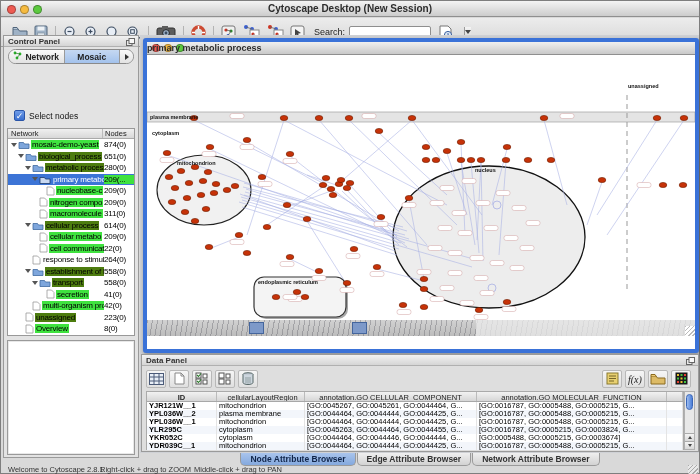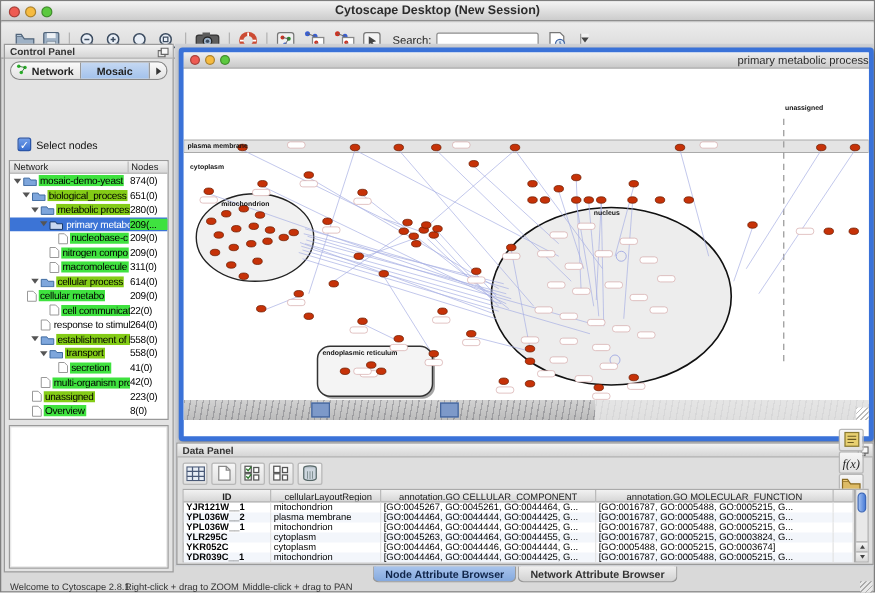--- a/index.html
+++ b/index.html
@@ -49,46 +49,46 @@
   #tree-head { height:10px; display:flex; background:linear-gradient(#f0f0f0,#d8d8d8); border-bottom:1px solid #aaa; font-size:7.5px; color:#222; }
   #tree-head .c1 { width:95px; padding-left:3px; border-right:1px solid #bbb; }
   #tree-head .c2 { flex:1; padding-left:2px; }
   .trow { position:relative; height:11.5px; display:flex; align-items:center; font-size:8px; white-space:nowrap; }
   .trow.sel { background:#3c74d6; }
   .trow .left { display:flex; align-items:center; width:96px; overflow:hidden; }
   .tarrow { width:8px; display:flex; justify-content:center; flex:none; }
   .tri-exp { width:0;height:0;border-left:3.5px solid transparent;border-right:3.5px solid transparent;border-top:4.5px solid #555; }
   .ticon { flex:none; display:flex; margin-right:1px; }
   .tlabel { padding:0 1px; color:#000; letter-spacing:-0.2px; }
-  .hl-green { background:#3fe23f; } .hl-red { background:#84cc16; }
+  .hl-green { background:#3fe23f; } .hl-red { background:#4d7c0f; }
   .trow.sel .tlabel { background:transparent; color:#fff; }
   .tnum { position:absolute; left:96px; width:32px; font-size:8px; color:#000; letter-spacing:-0.2px; }
   .trow.sel .tnum.hl-green { background:#3fe23f; color:#000; }
 
   #birdseye { position:absolute; left:3px; top:304px; width:128px; height:115px; background:#fff; border:1px solid #9a9a9a; box-shadow:inset 0 0 0 1px #e8e8e8; }
 
   
   #desktop { position:absolute; left:139px; top:34px; width:559px; height:418px; background:#cfd1d5; }
   #net-window { position:absolute; left:142px; top:37px; width:556px; height:315px; border:4px solid #3a72d8; border-radius:3px; background:#fff; box-shadow:1px 2px 4px rgba(0,0,0,.35); }
   #nw-titlebar { position:relative; height:13px; background:linear-gradient(#efefef,#c9c9c9); border-bottom:1px solid #8f8f8f; }
-  #nw-titlebar .title { position:absolute; left:0; right:0; top:1px; text-align:right; font-size:9px; font-weight:normal; color:#2c2c2c; }
+  #nw-titlebar .title { position:absolute; left:0; right:0; top:1px; text-align:left; font-size:9px; font-weight:bold; color:#2c2c2c; }
   #nw-titlebar .tl { top:2px; width:8px; height:8px; }
   #nw-canvas { position:relative; width:548px; height:281px; background:#fff; overflow:hidden; }
   #net-svg { display:block; }
   #artifact { position:absolute; left:0; bottom:0; width:548px; height:16px;
      background:repeating-linear-gradient(100deg, rgba(70,70,80,.30) 0 1px, rgba(0,0,0,0) 1px 5px), linear-gradient(#d2d2d2,#bcbcbc); }
   #artifact .lighten { position:absolute; left:60%; right:0; top:0; bottom:0; background:rgba(235,235,235,.75); }
   .art-thumb { position:absolute; top:2px; width:15px; height:12px; background:#7d99c9; border:1px solid #44659c; }
   #grip-nw { position:absolute; right:0; bottom:0; width:10px; height:10px; background:repeating-linear-gradient(135deg,#bbb 0 1px,#fff 1px 3px); }
 
   
   #data-panel { position:absolute; left:140px; top:353px; width:558px; height:98px; background:#dedede; border:1px solid #9a9a9a; }
   #dp-toolbar { position:absolute; left:4px; top:13px; height:21px; right:4px; display:flex; align-items:center; }
   .dp-ic { width:20px; height:18px; border:1px solid #b8b8b8; border-radius:2px; background:linear-gradient(#f6f6f6,#e0e0e0); display:flex; align-items:center; justify-content:center; margin-right:3px; }
-  #dp-right { margin-left:auto; display:flex;flex-direction:column; }
+  #dp-right { margin-left:auto; display:flex; }
   #dp-table { position:absolute; left:4px; top:36px; width:538px; height:59px; background:#fff; border:1px solid #aaa; font-size:7.5px; }
   .dt-head { display:flex; height:10px; background:linear-gradient(#f2f2f2,#d6d6d6); border-bottom:1px solid #a8a8a8; color:#222; }
   .dt-head div { border-right:1px solid #bbb; padding:1px 2px 0; text-align:center; overflow:hidden; white-space:nowrap; }
   .dt-row { display:flex; height:8px; line-height:8px; }
   .dt-row:nth-child(even) { background:#f3f6fb; }
   .dt-row div { border-right:1px solid #e4e4e4; padding:0 2px; overflow:hidden; white-space:nowrap; color:#000; }
   .cw0{width:70px;font-weight:bold;} .cw1{width:88px;} .cw2{width:172px;} .cw3{width:190px;} .cw4{flex:1;}
   #dp-scroll { position:absolute; right:3px; top:36px; width:11px; height:59px; background:#e8e8e8; border:1px solid #b0b0b0; }
   #dp-thumb { position:absolute; left:1px; top:2px; width:7px; height:16px; border-radius:4px; background:linear-gradient(90deg,#9cbcf0,#4d7fd8); border:1px solid #3a66b8; }
   .sc-btn { position:absolute; left:0; width:9px; height:8px; background:linear-gradient(#f4f4f4,#d8d8d8); border-top:1px solid #aaa; display:flex; align-items:center; justify-content:center; }
@@ -375,21 +375,21 @@
               <span class="ticon">
                 <svg width="12" height="9">
                   <path d="M1 2.5h4.5l1 1.5H11v4.5H1z" fill="#7ea6dc" stroke="#3f6aa0" stroke-width="0.8"></path>
                 </svg>
               </span>
               <span class="tlabel hl-red">cellular process</span>
             </div>
             <span class="tnum">614(0)</span>
           </div>
           <div class="trow">
-            <div class="left" style="padding-left: 5px;">
+            <div class="left" style="padding-left: 23px;">
               <span class="tarrow"></span>
               <span class="ticon">
                 <svg width="9" height="10">
                   <path d="M1 1h4.5l2.5 2.5V9H1z" fill="#fff" stroke="#999" stroke-width="0.8"></path>
                 </svg>
               </span>
               <span class="tlabel hl-green">cellular metabo</span>
             </div>
             <span class="tnum">209(0)</span>
           </div>
@@ -451,21 +451,21 @@
               <span class="ticon">
                 <svg width="9" height="10">
                   <path d="M1 1h4.5l2.5 2.5V9H1z" fill="#fff" stroke="#999" stroke-width="0.8"></path>
                 </svg>
               </span>
               <span class="tlabel hl-green">secretion</span>
             </div>
             <span class="tnum">41(0)</span>
           </div>
           <div class="trow">
-            <div class="left" style="padding-left: 16px; align-items: flex-end;">
+            <div class="left" style="padding-left: 16px;">
               <span class="tarrow"></span>
               <span class="ticon">
                 <svg width="9" height="10">
                   <path d="M1 1h4.5l2.5 2.5V9H1z" fill="#fff" stroke="#999" stroke-width="0.8"></path>
                 </svg>
               </span>
               <span class="tlabel hl-green">multi-organism pro</span>
             </div>
             <span class="tnum">42(0)</span>
           </div>
@@ -850,20 +850,21 @@
           <span class="u"></span>
         </div>
       <div class="sc-btn" style="bottom:0">
           <span class="d"></span>
         </div>
     </div>
   </div>
 
   <div id="bottom-tabs">
     <span class="btab selected">Node Attribute Browser</span>
+    <span class="btab">Edge Attribute Browser</span>
     <span class="btab">Network Attribute Browser</span>
   </div>
   <div id="status-bar">
     <span id="st1">Welcome to Cytoscape 2.8.1</span>
     <span id="st2">Right-click + drag to ZOOM</span>
     <span id="st3">Middle-click + drag to PAN</span>
     <span id="grip"></span>
   </div>
 </div>
 

